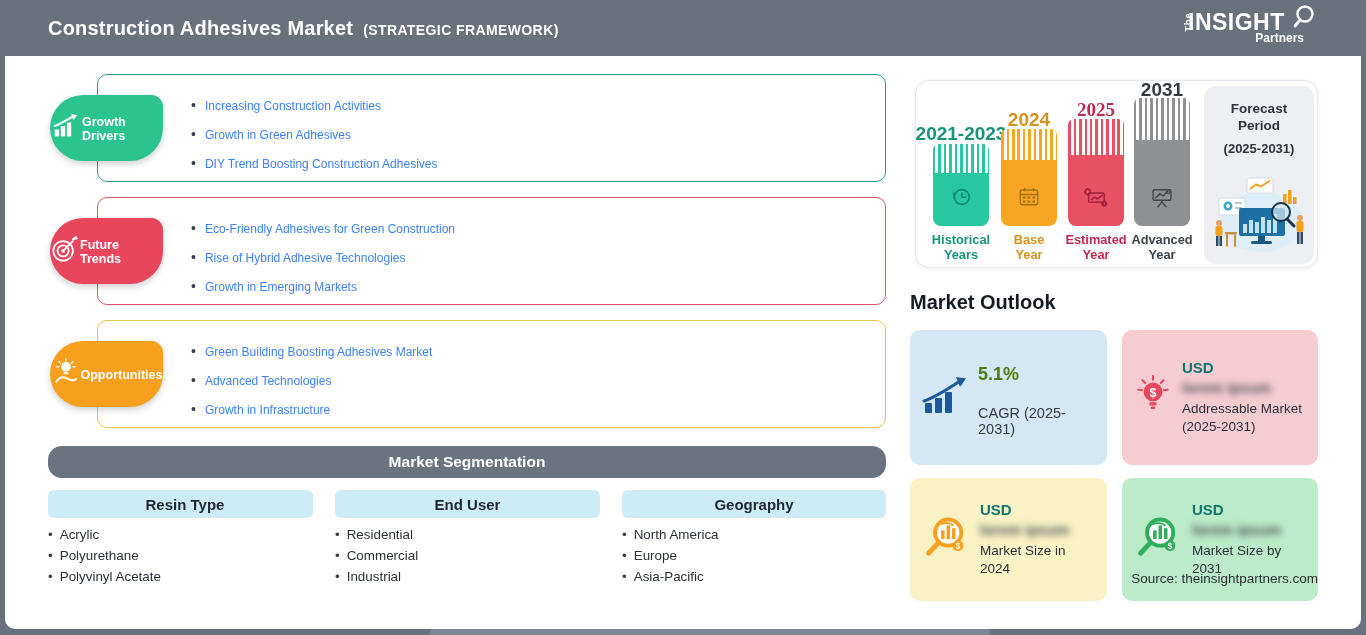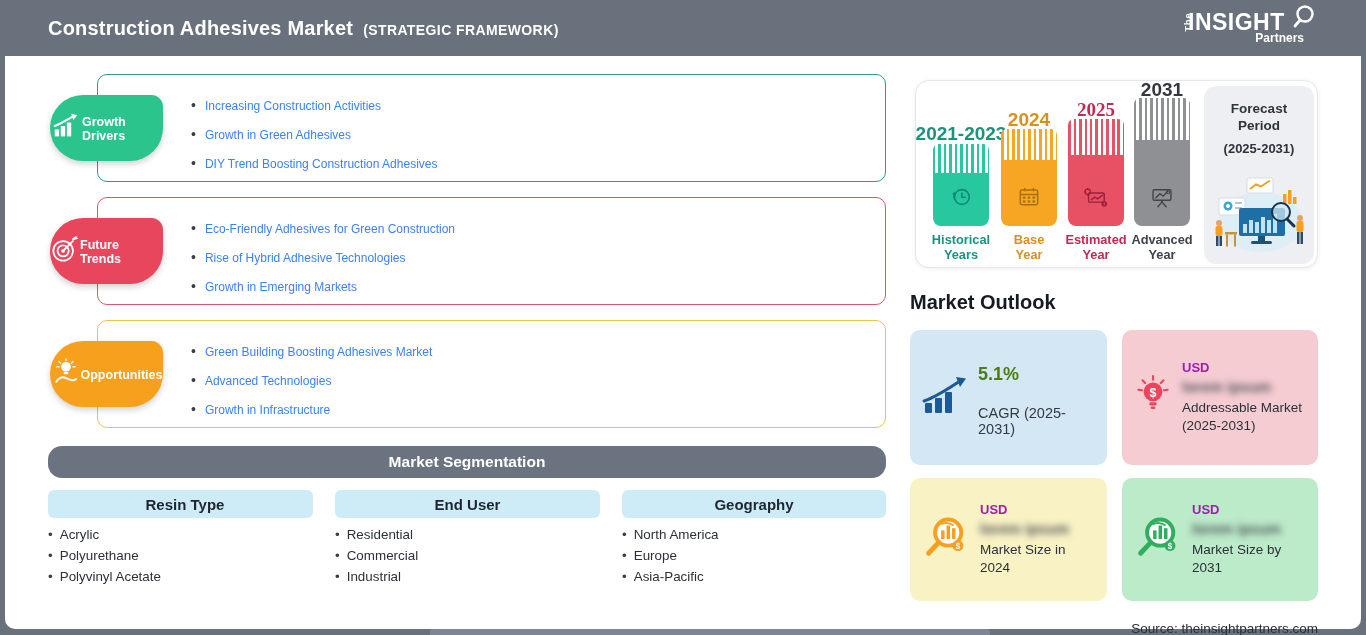--- a/index.html
+++ b/index.html
@@ -98,25 +98,25 @@
   
   .mo-title { position:absolute; left:910px; top:291px; font-size:20px; font-weight:bold; color:#161b22; }
   .mo-card { position:absolute; border-radius:10px; display:flex; align-items:center; padding:12px; }
   .mo-card.c1 { left:910px;  top:330px; width:197px; height:135px; background:#d3e7f4; }
   .mo-card.c2 { left:1122px; top:330px; width:196px; height:135px; background:#f6ccd3; }
   .mo-card.c3 { left:910px;  top:478px; width:197px; height:123px; background:#f9f2c4; }
   .mo-card.c4 { left:1122px; top:478px; width:196px; height:123px; background:#bcebc9; }
   .mo-icon { flex:0 0 auto; margin-right:10px; }
   .mo-big { font-size:18px; font-weight:bold; color:#4d7c0f; line-height:30px; }
   .mo-sub { font-size:14.5px; color:#353b43; margin-top:16px; }
-  .mo-usd { font-size:13px; font-weight:bold; color:#a21caf; }
+  .mo-usd { font-size:15px; font-weight:bold; color:#0f766e; }
   .mo-blur { font-size:15px; font-weight:bold; color:#4a4f55; filter:blur(3.5px); margin:3px 0 4px; }
   .mo-desc { font-size:13.5px; color:#2c3138; line-height:18.5px; }
 
-  .source { position:absolute; left:910px; top:621px; width:408px; text-align:right;
+  .source { position:absolute; left:910px; top:571px; width:408px; text-align:right;
             font-size:13.5px; color:#2b3036; }
 </style>
 </head>
 <body>
 
 <div id="page">
 
   <div class="header">
     <div class="header-title-wrap">
       <span class="header-title">Construction Adhesives Market</span>

